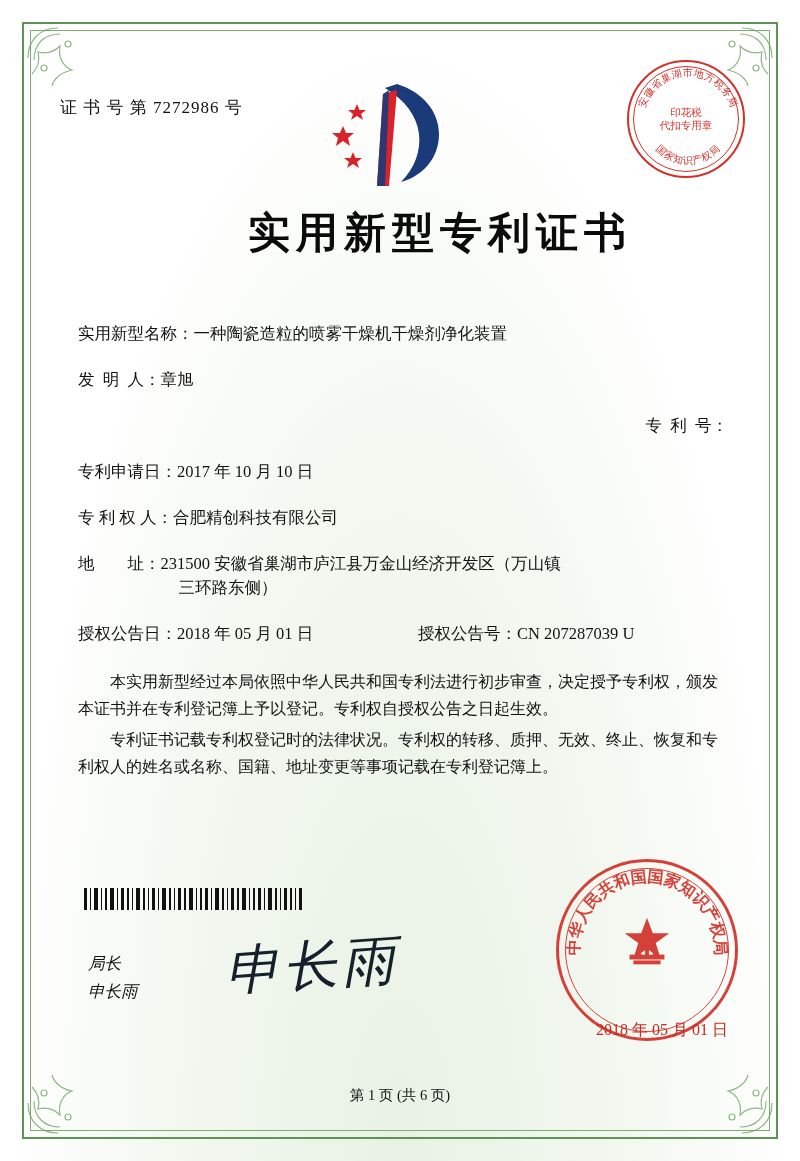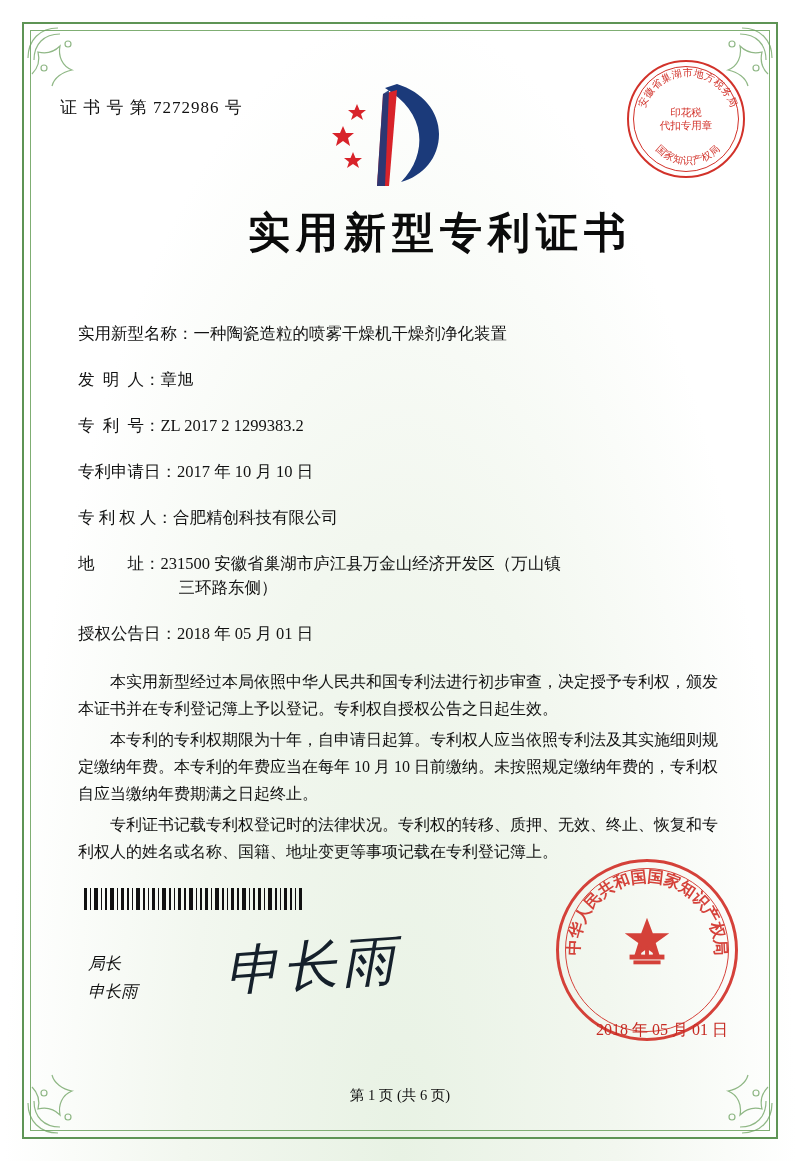--- a/index.html
+++ b/index.html
@@ -347,21 +347,20 @@
     <div class="field-row">
       <span class="field-label">实用新型名称：</span>
       <span class="field-value">一种陶瓷造粒的喷雾干燥机干燥剂净化装置</span>
     </div>
     <div class="field-row">
       <span class="field-label">发  明  人：</span>
       <span class="field-value">章旭</span>
     </div>
     <div class="field-row">
       <span class="field-label">专  利  号：</span>
-      <span class="field-value">ZL 2017 2 1299383.2</span>
     </div>
     <div class="field-row">
       <span class="field-label">专利申请日：</span>
       <span class="field-value">2017 年 10 月 10 日</span>
     </div>
     <div class="field-row">
       <span class="field-label">专 利 权 人：</span>
       <span class="field-value">合肥精创科技有限公司</span>
     </div>
     <div class="field-row">
@@ -369,26 +368,28 @@
       <span class="field-value">
         <span>231500  安徽省巢湖市庐江县万金山经济开发区（万山镇</span>
         <span class="cont">三环路东侧）</span>
       </span>
     </div>
 
     <div class="row-split">
       <div class="left">
         <span>授权公告日：</span><span>2018 年 05 月 01 日</span>
       </div>
+      <div class="right">
+        <span>授权公告号：</span><span>CN 207287039 U</span>
+      </div>
     </div>
   </div>
 
   <div class="body-text">
     <p>本实用新型经过本局依照中华人民共和国专利法进行初步审查，决定授予专利权，颁发本证书并在专利登记簿上予以登记。专利权自授权公告之日起生效。</p>
-    <p>本专利的专利权期限为十年，自申请日起算。专利权人应当依照专利法及其实施细则规定缴纳年费。本专利的年费应当在每年 10 月 10 日前缴纳。未按照规定缴纳年费的，专利权自应当缴纳年费期满之日起终止。</p>
     <p>专利证书记载专利权登记时的法律状况。专利权的转移、质押、无效、终止、恢复和专利权人的姓名或名称、国籍、地址变更等事项记载在专利登记簿上。</p>
   </div>
 
   <div class="barcode">
     <i style="left:0;width:3px"></i>
       <i style="left:6px;width:1px"></i>
       <i style="left:10px;width:4px"></i>
     <i style="left:17px;width:1px"></i>
       <i style="left:21px;width:2px"></i>
       <i style="left:26px;width:4px"></i>

